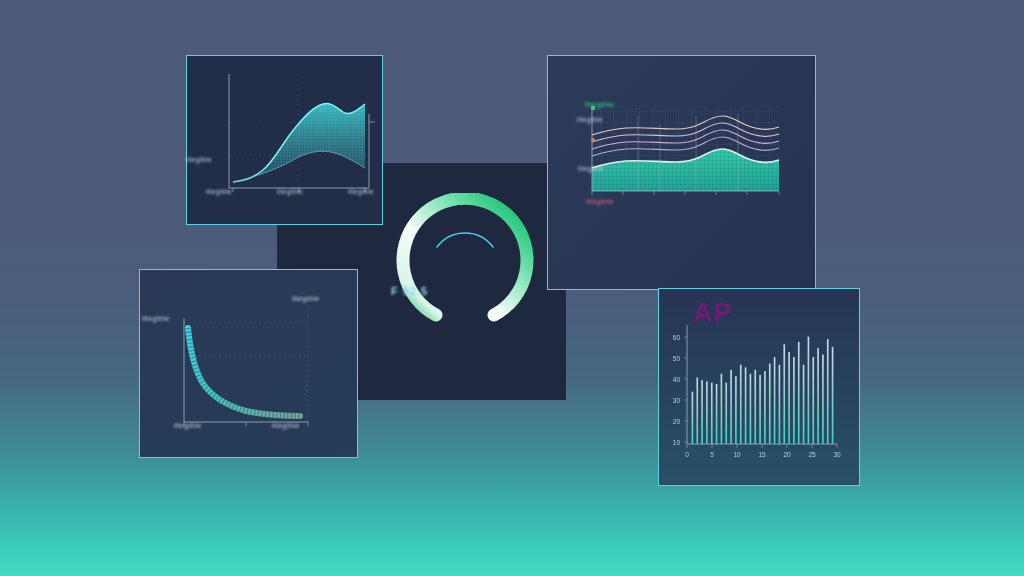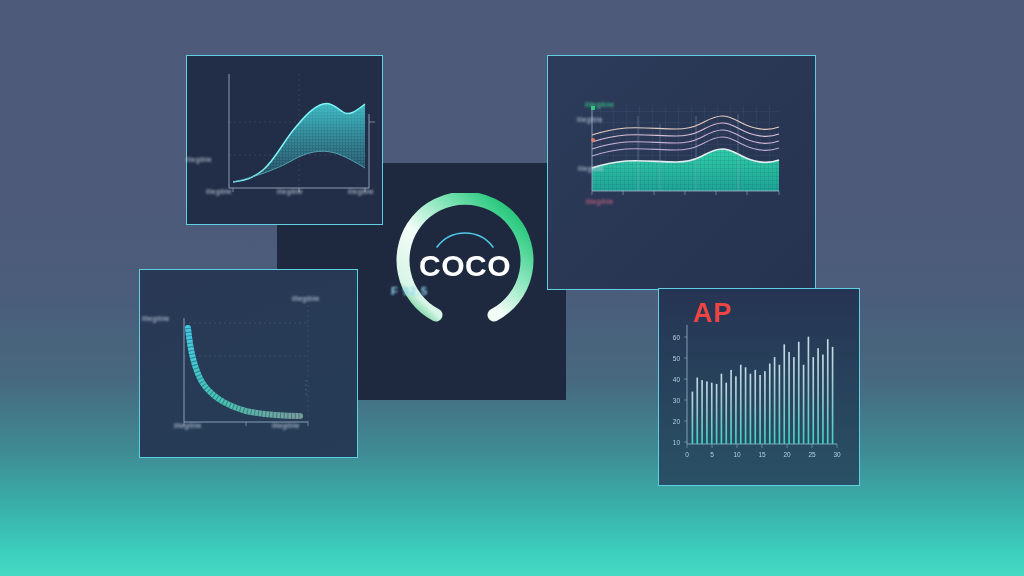--- a/index.html
+++ b/index.html
@@ -73,21 +73,21 @@
     text-align:left;
     font-size:11px; font-weight:700; color:#8fd6f0;
     letter-spacing:1px;
     filter:blur(.85px);
     font-family:"Liberation Sans", sans-serif;
   }
 
   
   #ap-title{
     position:absolute; left:693px; top:298px;
-    font-size:27px; font-weight:700; color:#ef4444;
+    font-size:27px; font-weight:700; color:#701a75;
     letter-spacing:1px;
     font-family:"Liberation Sans", sans-serif;
   }
 
   
   #bl-note{ left:292px; top:294px; font-size:7.5px; }
   #bl-ylab{ left:142px; top:314px; font-size:7.5px; }
   #bl-x0{   left:174px; top:421px; font-size:7.5px; }
   #bl-x1{   left:272px; top:421px; font-size:7.5px; }
 
@@ -396,15 +396,14 @@
         <stop offset="62%" stop-color="#8fe8c0"></stop>
         <stop offset="84%" stop-color="#35cd86"></stop>
         <stop offset="100%" stop-color="#16b462"></stop>
       </linearGradient>
     </defs>
 
     <path fill="none" stroke="url(#ringGrad)" stroke-width="13" stroke-linecap="round" d="M45,122 A62,62 0 1 1 103,122"></path>
 
     <path fill="none" stroke="#4fc9e8" stroke-width="1.6" stroke-linecap="round" d="M46,54 A35,35 0 0 1 102,54"></path>
   </svg>
-  <div id="gauge-title">COCO</div>
   <div id="gauge-sub">F 92.5</div>
 </div>
 
 </body></html>

